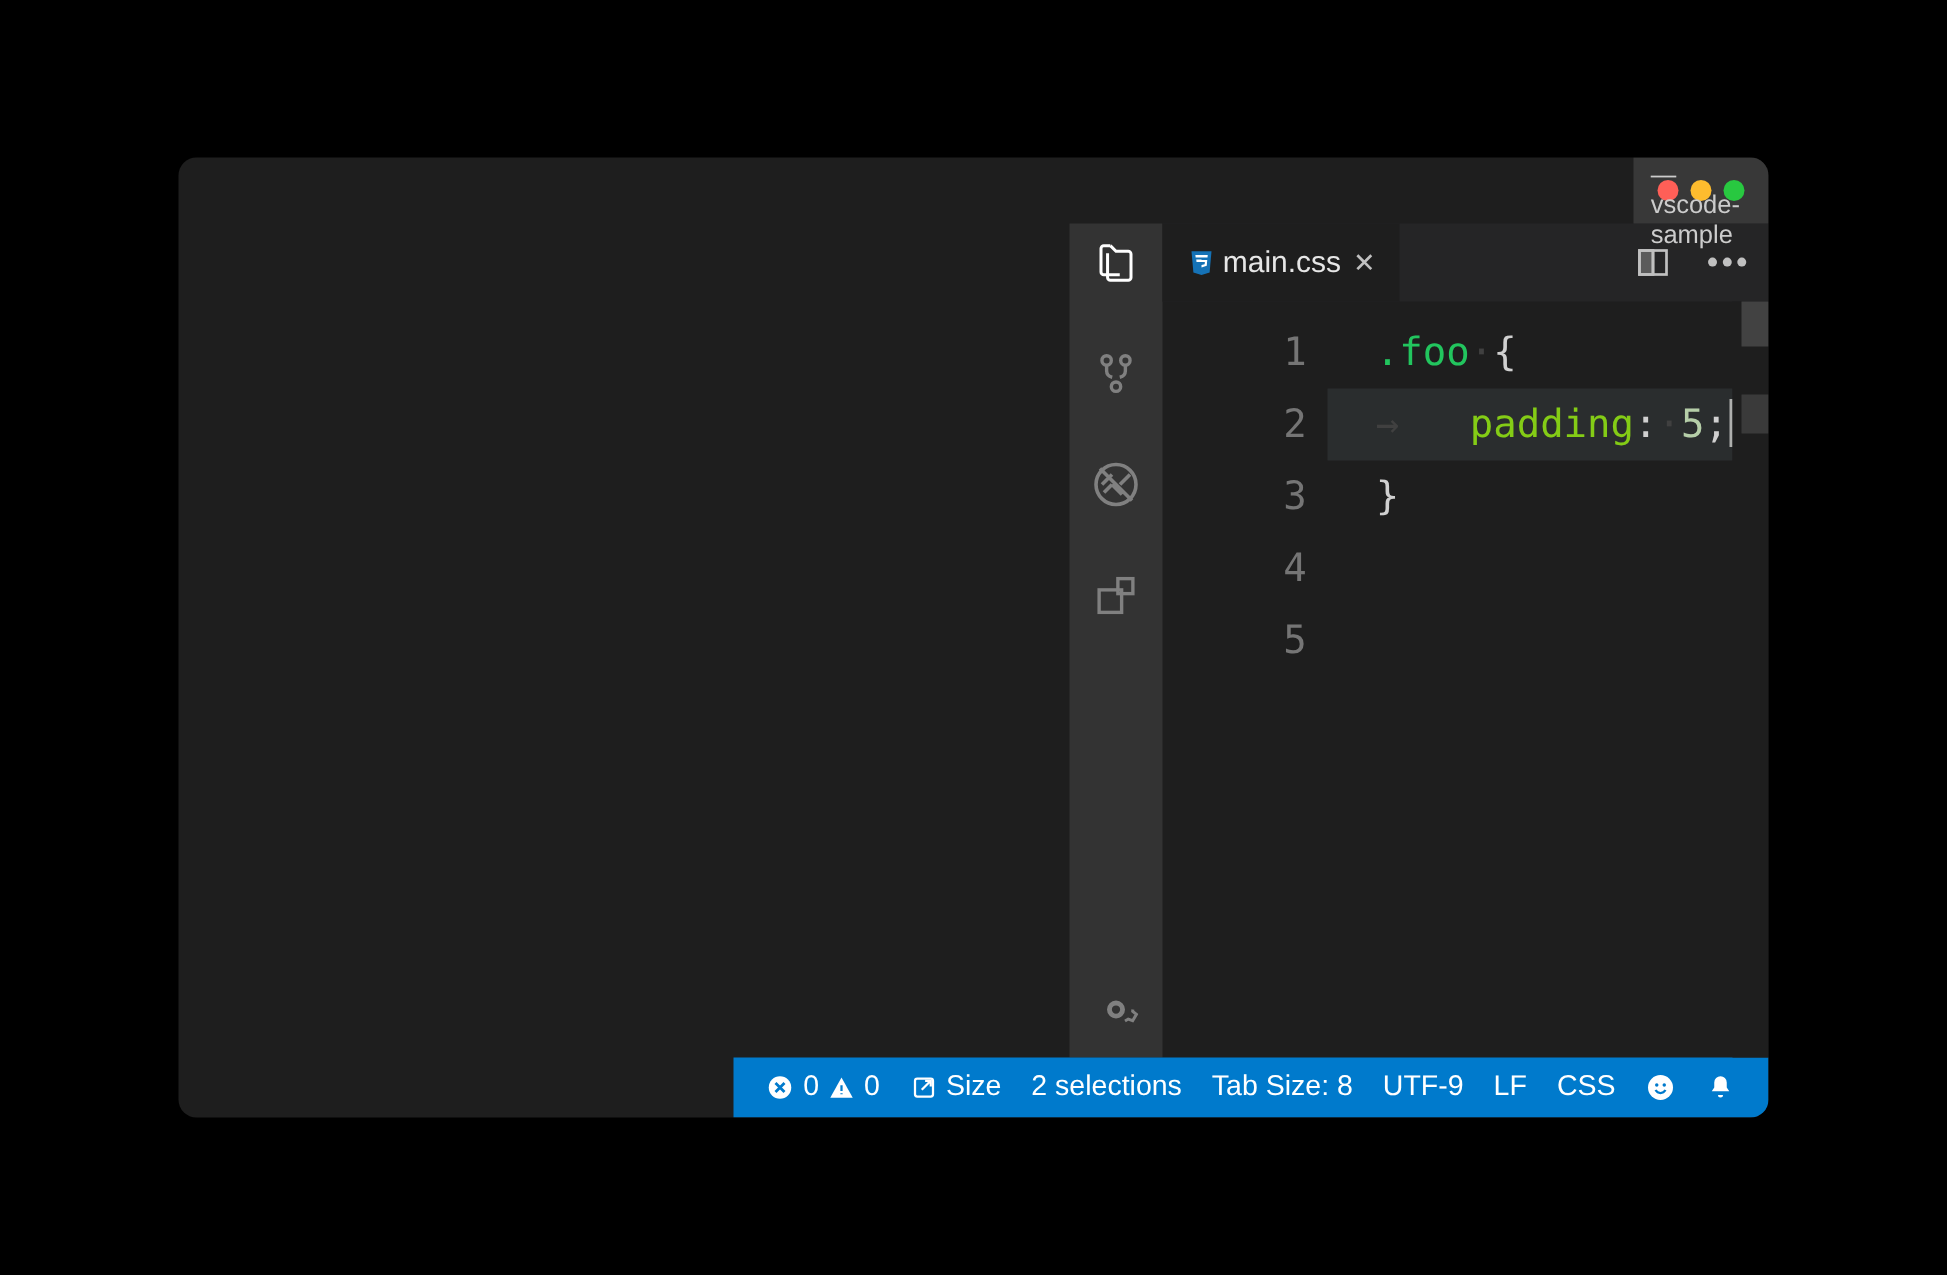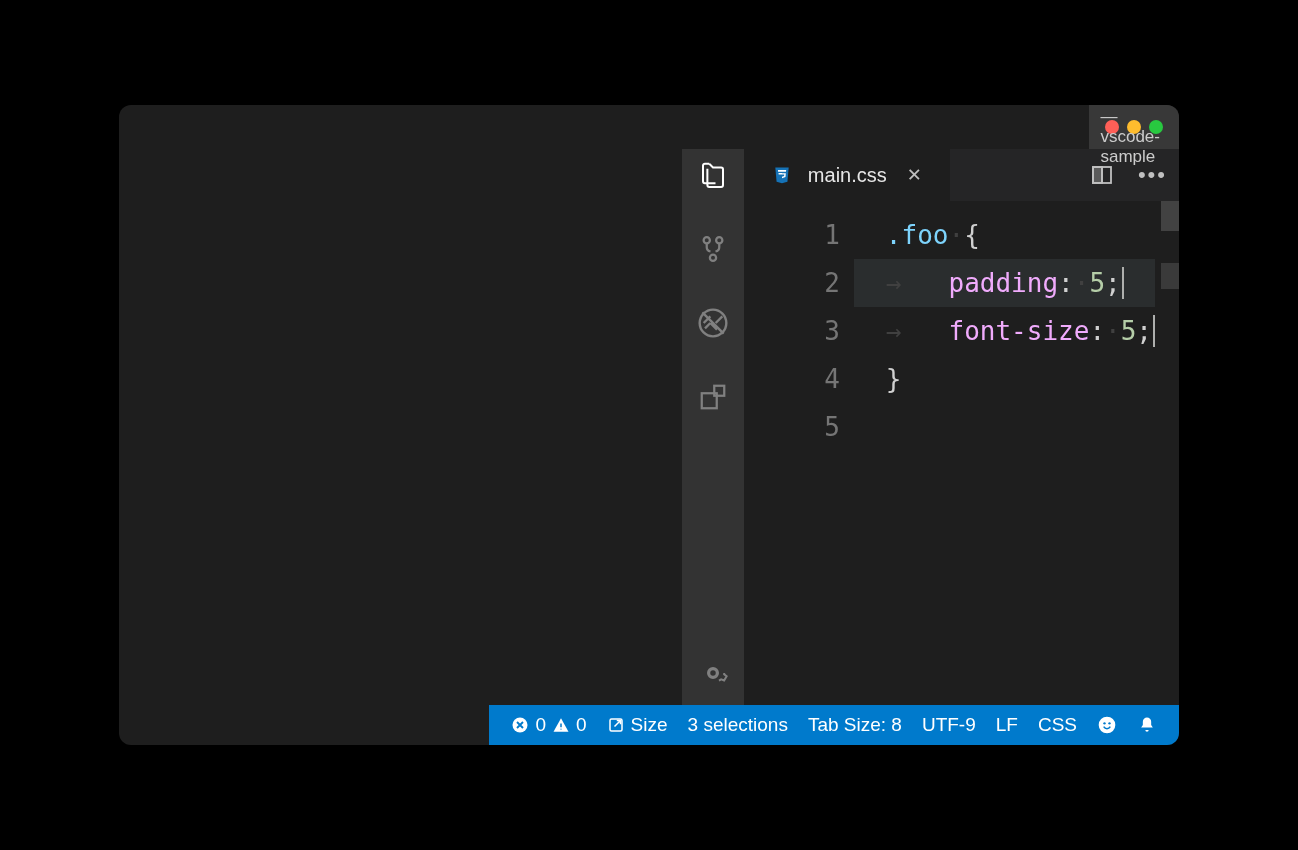--- a/index.html
+++ b/index.html
@@ -50,43 +50,43 @@
 .activitybar .ico { color: #808080; width: 32px; height: 32px; display: flex; align-items: center; justify-content: center; cursor: pointer; }
 .activitybar .ico.active { color: #fff; }
 .activitybar .spacer { flex: 1; }
 .editor-area { flex: 1; display: flex; flex-direction: column; min-width: 0; }
 .tabbar { height: 52px; background: #252526; display: flex; align-items: center; }
 .tab {
   height: 52px;
   background: #1e1e1e;
   display: flex;
   align-items: center;
-  padding: 0 28px;
-  gap: 16px;
+  padding: 0 16px;
+  gap: 4px;
   color: #e6e6e6;
   font-size: 20px;
 }
 .tab .fileicon svg { width: 20px; height: 20px; }
 .tab .close { color: #c0c0c0; font-size: 18px; margin-left: 4px; cursor: pointer; }
 .tabbar .spacer { flex: 1; }
 .taction { color: #c0c0c0; padding: 0 12px; cursor: pointer; display:flex; align-items:center; }
 .editor {
   flex: 1;
   display: flex;
   font-family: "Menlo", "Consolas", monospace;
   font-size: 26px;
   position: relative;
 }
 .gutter { width: 110px; text-align: right; color: #757575; padding-top: 10px; }
 .gutter .ln { height: 48px; line-height: 48px; padding-right: 14px; position: relative; }
 .code { flex: 1; padding-top: 10px; position: relative; }
 .code .ln { height: 48px; line-height: 48px; padding-left: 32px; white-space: pre; position: relative; }
 .code .ln.hl { background: #2a2d2e; }
-.p-y { color: #7dd3fc; }
-.p-b { color: #f0abfc; }
+.p-y { color: #22c55e; }
+.p-b { color: #84cc16; }
 .p-w { color: #d0d0d0; }
 .p-n { color: #b5cea8; }
 .ws-dot { color: #404040; }
 .ws-arr { color: #404040; }
 .cursor {
   display: inline-block;
   width: 2px;
   height: 32px;
   background: #aeafad;
   vertical-align: middle;
@@ -187,21 +187,20 @@
         <div class="gutter">
           <div class="ln">1</div>
           <div class="ln">2</div>
           <div class="ln">3</div>
           <div class="ln">4</div>
           <div class="ln">5</div>
         </div>
         <div class="code">
           <div class="ln"><span class="p-y">.foo</span><span class="ws-dot">·</span><span class="p-w">{</span></div>
           <div class="ln hl"><span class="ws-arr">→   </span><span class="p-b">padding</span><span class="p-w">:</span><span class="ws-dot">·</span><span class="p-n">5</span><span class="p-w">;</span><span class="cursor"></span></div>
-          <div class="ln"><span class="ws-arr">→   </span><span class="p-b">font-size</span><span class="p-w">:</span><span class="ws-dot">·</span><span class="p-n">5</span><span class="p-w">;</span><span class="cursor"></span></div>
           <div class="ln"><span class="p-w">}</span></div>
         </div>
         <div class="minimap">
           <div class="mm-scroll"></div>
           <div class="mm-hl"></div>
         </div>
       </div>
     </div>
   </div>
 
@@ -219,21 +218,21 @@
       <span>0</span>
     </div>
     <div class="seg">
       <svg width="18" height="18" viewBox="0 0 24 24" fill="none" stroke="#fff" stroke-width="2">
           <rect x="4" y="4" width="16" height="16" rx="2"></rect>
           <path d="M10 14l8-8m-5 0h5v5"></path>
         </svg>
       <span>Size</span>
     </div>
     <div class="spacer"></div>
-    <div class="seg">3 selections</div>
+    <div class="seg">2 selections</div>
     <div class="seg">Tab Size: 8</div>
     <div class="seg">UTF-9</div>
     <div class="seg">LF</div>
     <div class="seg">CSS</div>
     <div class="seg">
       <svg width="20" height="20" viewBox="0 0 24 24" fill="#fff">
           <circle cx="12" cy="12" r="10"></circle>
           <circle cx="9" cy="10" r="1.4" fill="#007acc"></circle>
           <circle cx="15" cy="10" r="1.4" fill="#007acc"></circle>
           <path d="M8 14c1 1.6 2.5 2.4 4 2.4s3-.8 4-2.4" stroke="#007acc" stroke-width="1.8" fill="none"></path>

